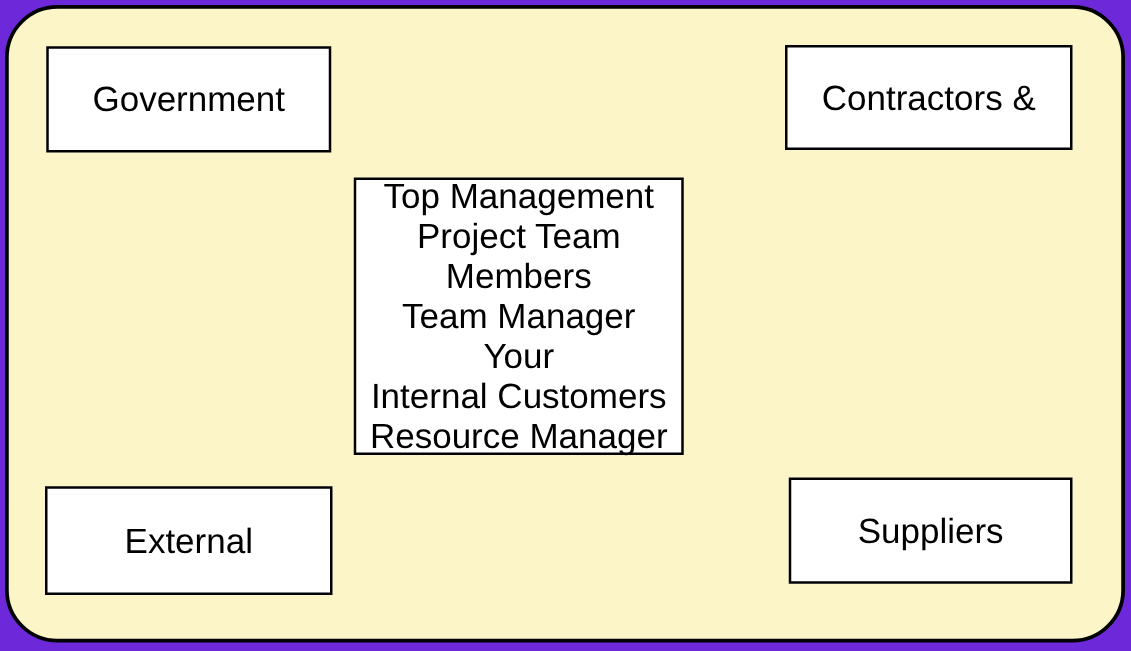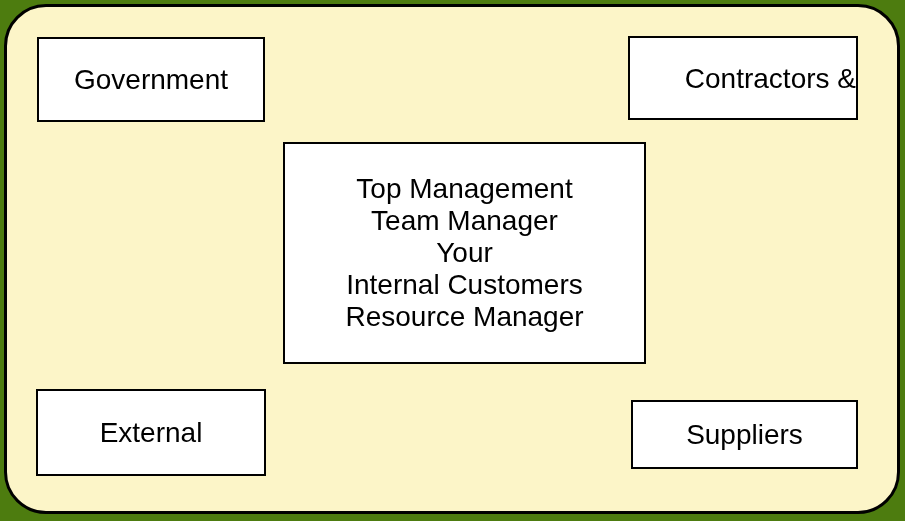--- a/index.html
+++ b/index.html
@@ -5,21 +5,21 @@
   html, body {
     margin: 0;
     padding: 0;
     background: #ffffff;
     font-family: "Liberation Sans", sans-serif;
   }
   .page {
     position: relative;
     width: 905px;
     height: 521px;
-    background: #4d7c0f;
+    background: #6d28d9;
     overflow: hidden;
   }
   .canvas {
     position: absolute;
     left: 4px;
     top: 4px;
     width: 896px;
     height: 510px;
     box-sizing: border-box;
     border: 3px solid #000000;
@@ -36,51 +36,52 @@
     justify-content: center;
     text-align: center;
     color: #000000;
     font-size: 28px;
     line-height: 33px;
   }
   .node-government {
     left: 37px; top: 37px; width: 228px; height: 85px;
   }
   .node-contractors {
-    left: 628px; top: 36px; width: 230px; height: 84px; align-items: flex-end;
+    left: 628px; top: 36px; width: 230px; height: 84px;
   }
   .node-center {
-    left: 283px; top: 142px; width: 363px; height: 222px;
+    left: 283px; top: 142px; width: 264px; height: 222px;
     line-height: 32px;
   }
   .node-external-customers {
     left: 36px; top: 389px; width: 230px; height: 87px;
   }
   .node-suppliers {
-    left: 631px; top: 400px; width: 227px; height: 69px; text-align: center;
+    left: 631px; top: 382px; width: 227px; height: 85px; text-align: center;
   }
   .line { display: block; }
 </style>
 </head>
 <body>
 
 <div class="page">
 
   <div class="canvas" style="background-color: rgb(252, 245, 200);"></div>
 
   <div class="node node-government">
     <span class="line">Government</span>
   </div>
 
   <div class="node node-contractors">
     <span class="line">Contractors &amp;</span>
   </div>
 
   <div class="node node-center">
     <span class="line">Top Management</span>
+    <span class="line">Project Team Members</span>
     <span class="line">Team Manager</span>
     <span class="line">Your</span>
     <span class="line">Internal Customers</span>
     <span class="line">Resource Manager</span>
   </div>
 
   <div class="node node-external-customers">
     <span class="line">External</span>
   </div>
 

